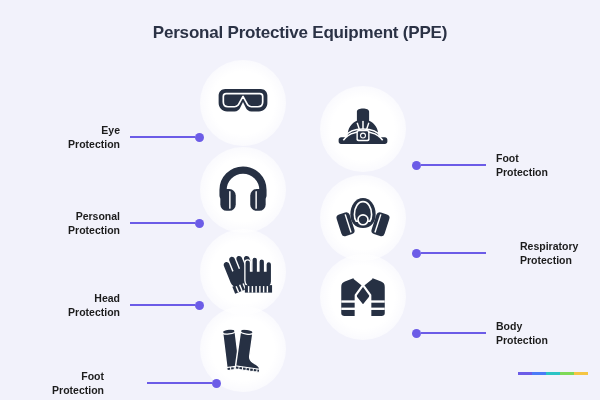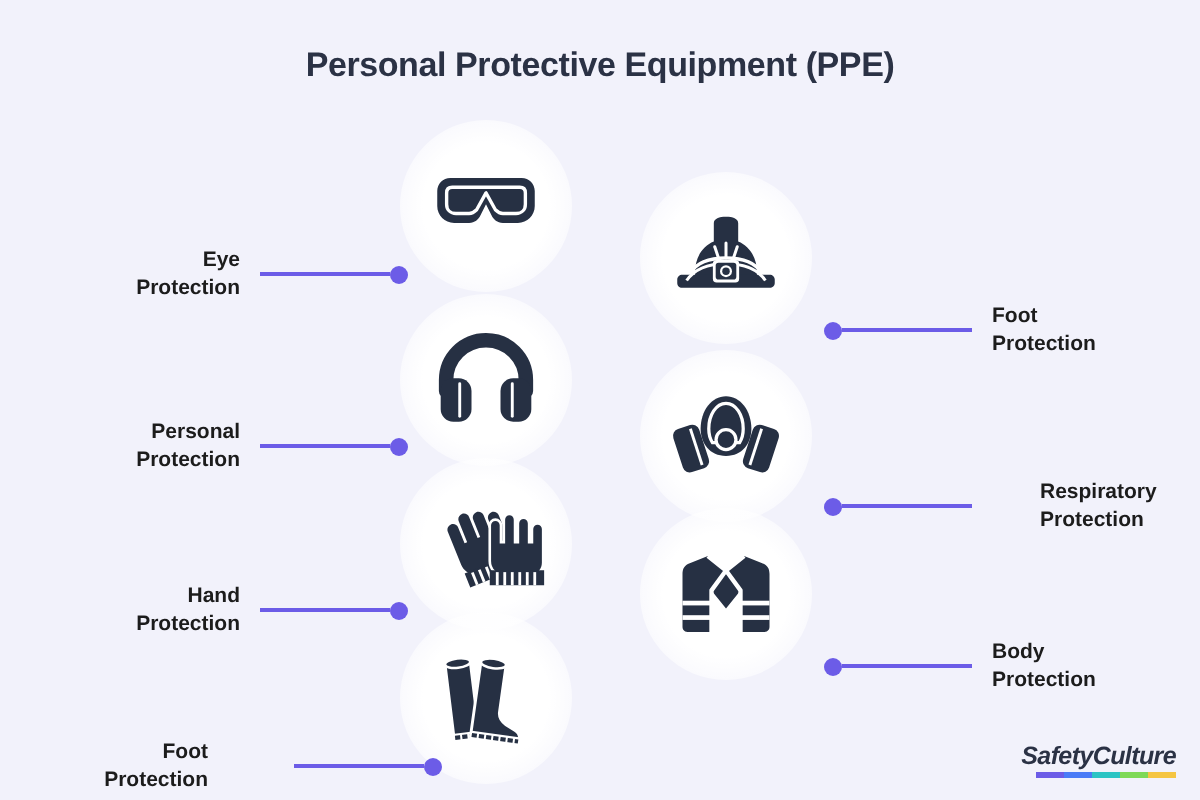--- a/index.html
+++ b/index.html
@@ -258,21 +258,21 @@
       <div>Protection</div>
     </div>
     <div class="leader">
       <div class="line"></div>
       <div class="dot"></div>
     </div>
   </div>
 
   <div class="callout left" style="left:34px; top:252px;">
     <div class="label">
-      <div>Hand</div>
+      <div>Head</div>
       <div>Protection</div>
     </div>
     <div class="leader">
       <div class="line"></div>
       <div class="dot"></div>
     </div>
   </div>
 
   <div class="callout left" style="left:18px; top:330px;gap:33px;">
     <div class="label">
@@ -312,21 +312,20 @@
       <div class="dot"></div>
       <div class="line"></div>
     </div>
     <div class="label">
       <div>Body</div>
       <div>Protection</div>
     </div>
   </div>
 
   <div class="logo">
-    <div class="logo-text">SafetyCulture</div>
     <div class="logo-bar">
       <span style="background: rgb(108, 92, 231);"></span>
       <span style="background: rgb(74, 123, 247);"></span>
       <span style="background: rgb(43, 196, 196);"></span>
       <span style="background: rgb(126, 217, 87);"></span>
       <span style="background: rgb(245, 197, 66);"></span>
     </div>
   </div>
 
 </div>

